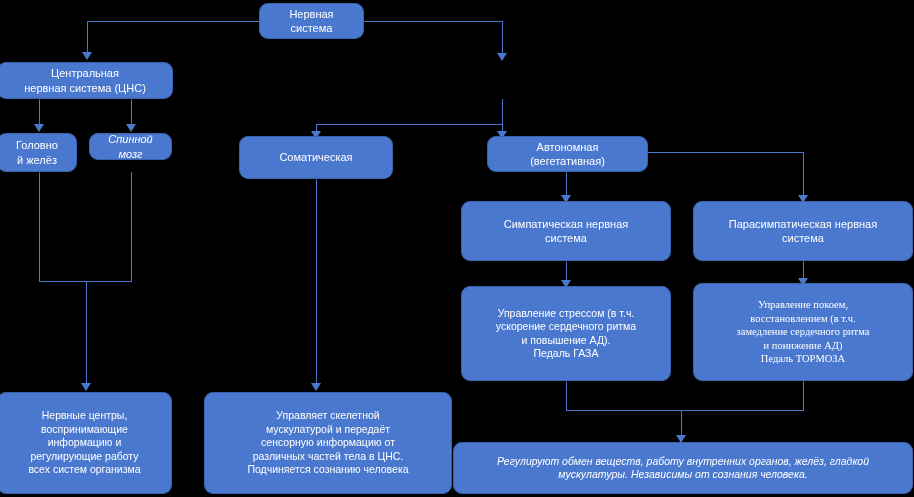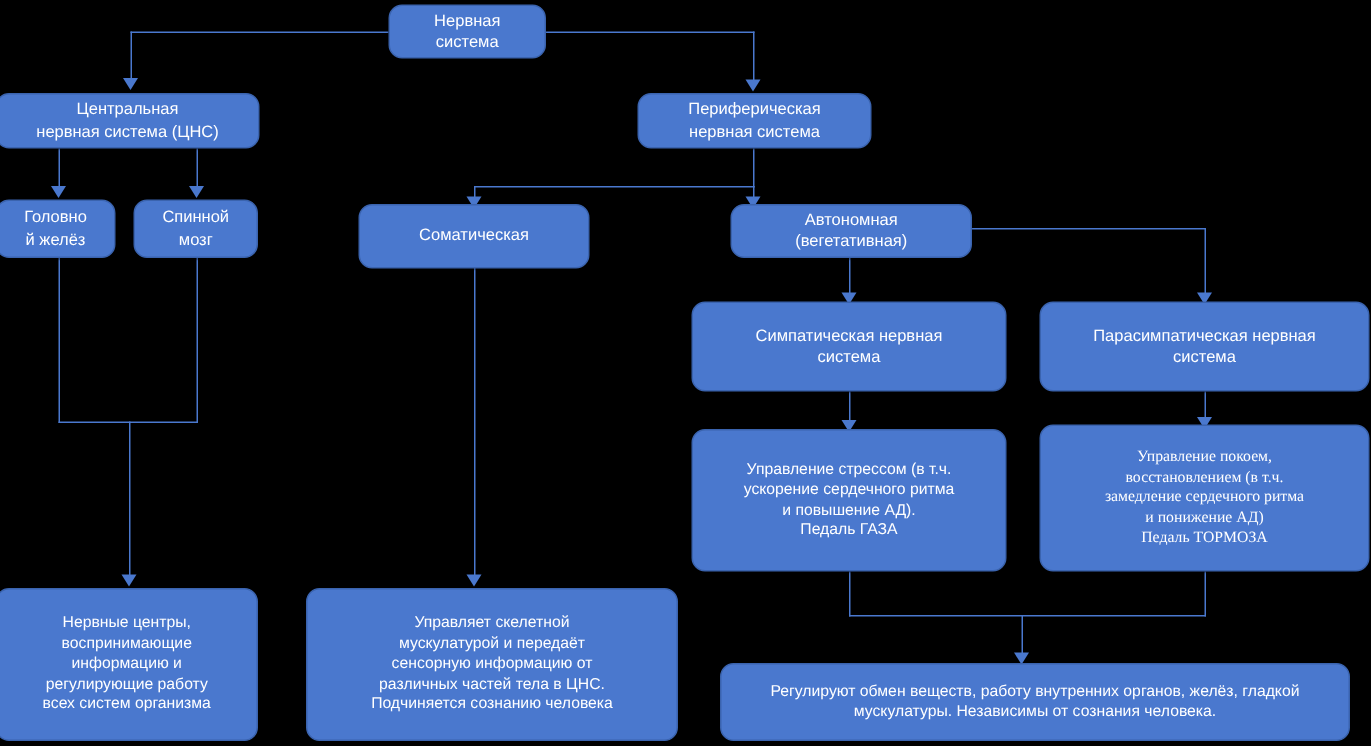--- a/index.html
+++ b/index.html
@@ -110,31 +110,27 @@
   <div class="node" style="left:259px; top:3px; width:105px; height:36px;">
     <span>Нервная
 система</span>
   </div>
 
   <div class="node" style="left:-3px; top:62px; width:176px; height:37px;">
     <span>Центральная
 нервная  система (ЦНС)</span>
   </div>
 
-  <div class="node" style="left:425px; top:62px; width:156px; height:37px;">
-    <span>Периферическая
-нервная  система</span>
-  </div>
 
   <div class="node" style="left:-3px; top:133px; width:80px; height:39px;">
     <span>Головно
 й желёз</span>
   </div>
 
-  <div class="node" style="left:89px; top:133px; width:83px; height:39px;">
+  <div class="node" style="left:89px; top:133px; width:83px; height:27px;font-style:italic;">
     <span>Спинной
 мозг</span>
   </div>
 
   <div class="node" style="left:239px; top:136px; width:154px; height:43px;">
     <span>Соматическая</span>
   </div>
 
   <div class="node" style="left:487px; top:136px; width:161px; height:36px;">
     <span>Автономная
@@ -175,18 +171,18 @@
   </div>
 
   <div class="node small" style="left:204px; top:392px; width:248px; height:102px;">
     <span>Управляет скелетной
 мускулатурой  и  передаёт
 сенсорную  информацию от
 различных частей тела в ЦНС.
 Подчиняется сознанию человека</span>
   </div>
 
-  <div class="node small" style="left:480px; top:442px; width:420px; height:52px;">
+  <div class="node small" style="left:453px; top:442px; width:460px; height:52px;font-style:italic;">
     <span>Регулируют обмен веществ, работу внутренних органов, желёз, гладкой
 мускулатуры.  Независимы от сознания человека.</span>
   </div>
 
 </div>
 
 </body></html>

